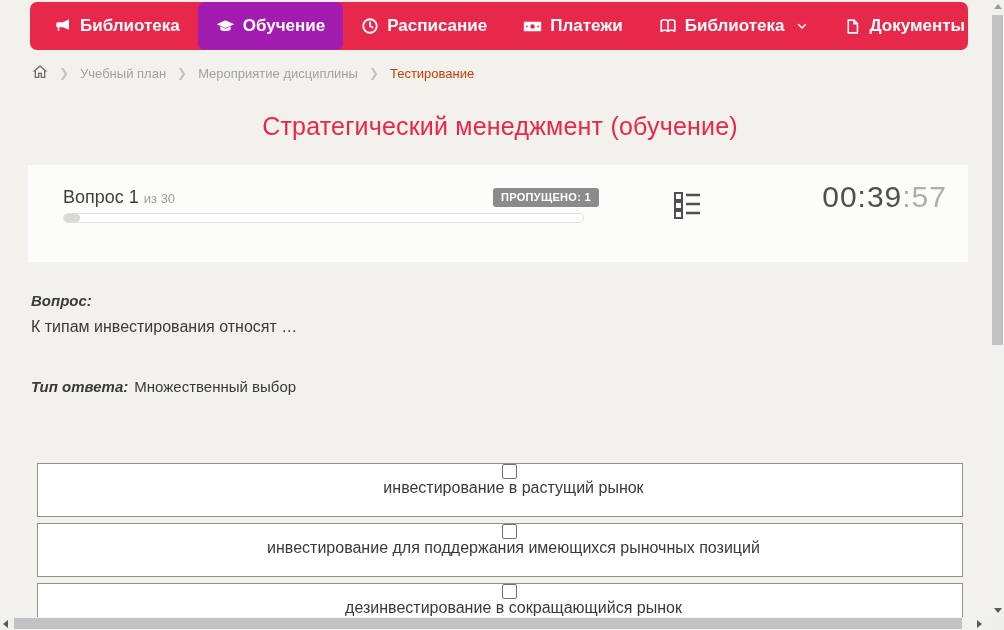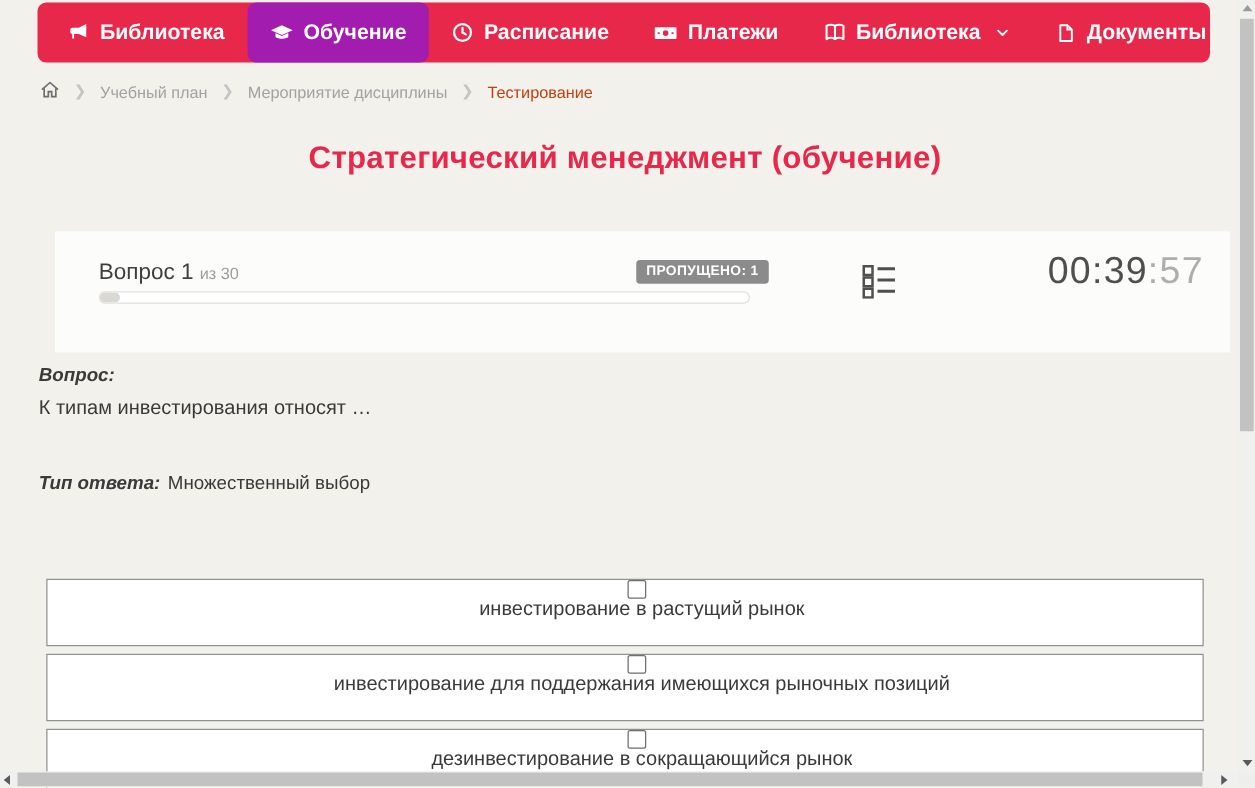--- a/index.html
+++ b/index.html
@@ -32,29 +32,28 @@
     position:absolute; left:32px; top:63px; height:20px;
     display:flex; align-items:center; gap:11px; font-size:13px;
   }
   .crumb { color:#a2a2a2; cursor:pointer; }
   .crumb.current { color:#c2410c; }
   .crumb-sep { color:#c4c4c4; font-size:12px; }
 
   
   .page-title {
     position:absolute; left:0; top:112px; width:1000px;
-    text-align:center; font-size:25px; font-weight:bold; color:#e8274b;
+    text-align:center; font-size:25px; font-weight:normal; color:#e8274b;
     letter-spacing:0.2px;
   }
 
   
   .qpanel {
-    position:absolute; left:44px; top:165px; width:940px; height:97px;
+    position:absolute; left:28px; top:165px; width:940px; height:97px;
     background:#fcfcfb;
-    margin-top:20px;
   }
   .qlabel { position:absolute; left:35px; top:22px; font-size:18px; color:#3f3f3f; }
   .qlabel .qtotal { font-size:13px; color:#9c9c9c; margin-left:5px; }
   .skip-badge {
     position:absolute; left:465px; top:23px;
     background:#8b8b8b; color:#fff; font-size:11px; font-weight:bold;
     padding:4px 8px; border-radius:3px; letter-spacing:0.3px; line-height:1;text-align:center;
   }
   .progress {
     position:absolute; left:35px; top:48px; width:521px; height:10px;

